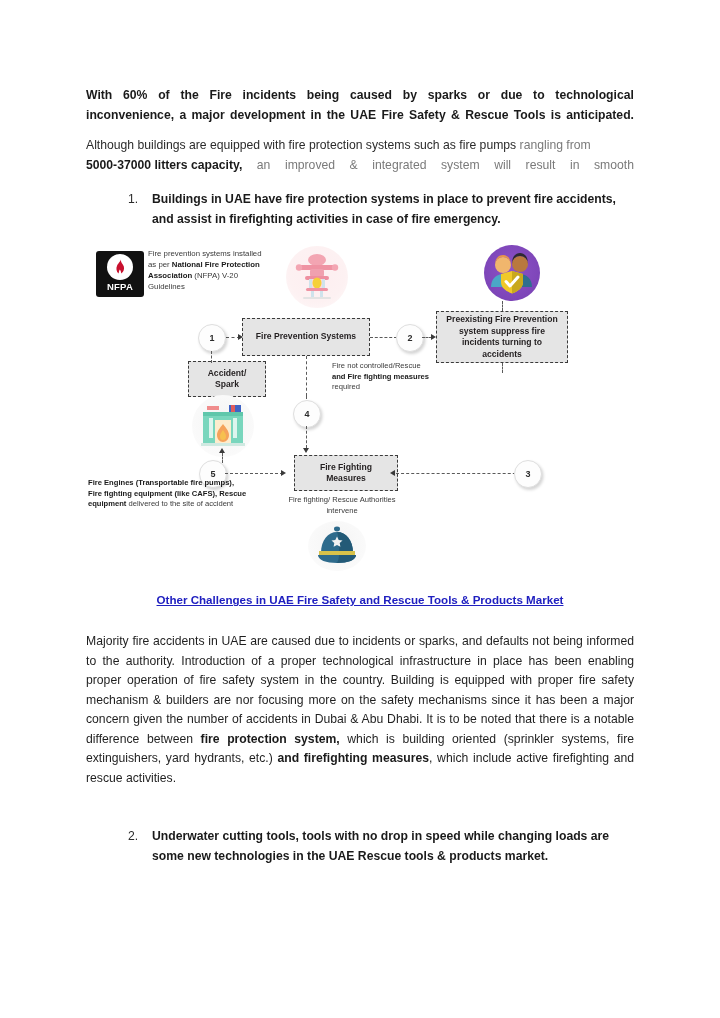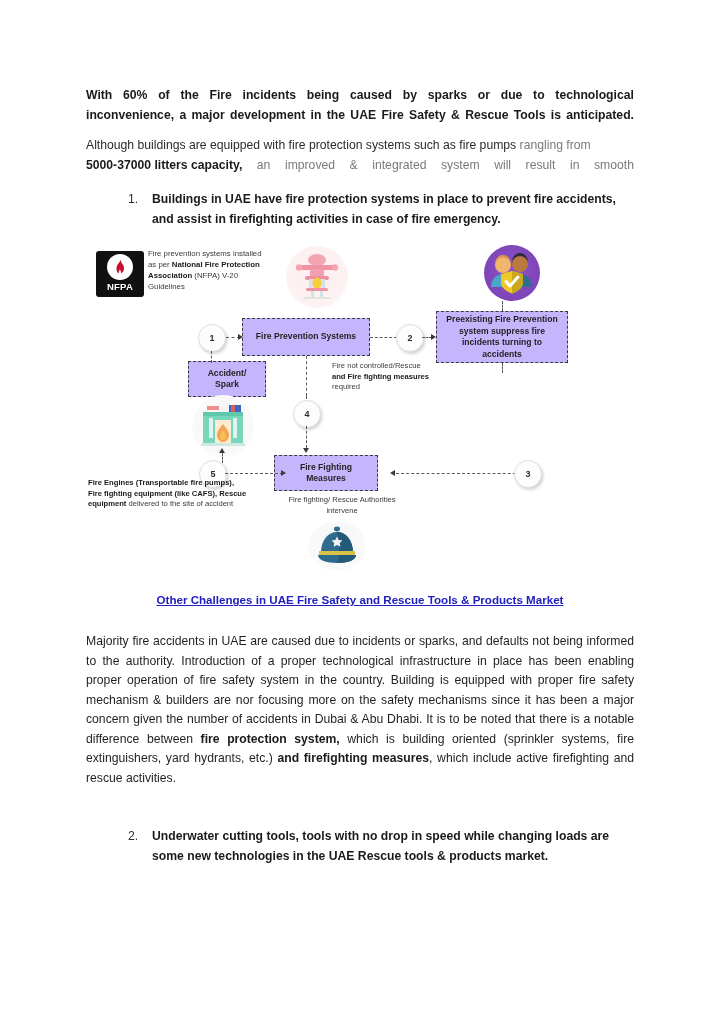--- a/index.html
+++ b/index.html
@@ -109,21 +109,21 @@
   .diagram {
     position: relative;
     width: 548px;
     height: 330px;
     margin: 14px 0 0 0;
     font-family: "Liberation Sans", sans-serif;
   }
   .dbox {
     position: absolute;
     border: 1.4px dashed #3a3a3a;
-    background: #c4b5fd;
+    background: #e5e5e5;
     display: flex;
     align-items: center;
     justify-content: center;
     text-align: center;
     font-weight: bold;
     font-size: 8.6px;
     line-height: 11.5px;
     color: #231f20;
     padding: 4px 6px;
     box-sizing: border-box;
@@ -326,21 +326,21 @@
     </div>
 
     <div class="dbox" style="left:350px; top:68px; width:132px; height:52px;">
       <span>Preexisting Fire Prevention system suppress fire incidents turning to accidents</span>
     </div>
 
     <div class="dbox" style="left:102px; top:118px; width:78px; height:36px;">
       <span>Accident/ Spark</span>
     </div>
 
-    <div class="dbox" style="left:188px; top:212px; width:104px; height:36px;">
+    <div class="dbox" style="left:208px; top:212px; width:104px; height:36px;">
       <span>Fire Fighting Measures</span>
     </div>
 
     <div class="dash-h" style="left:140px; top:94px; width:14px;"></div>
     <div class="arrow-r" style="left:152px; top:90.5px;"></div>
     <div class="circle-num" style="left:112px; top:81px;">
           <span>1</span>
         </div>
 
     <div class="dash-v" style="left:125px; top:108px; height:12px;"></div>

